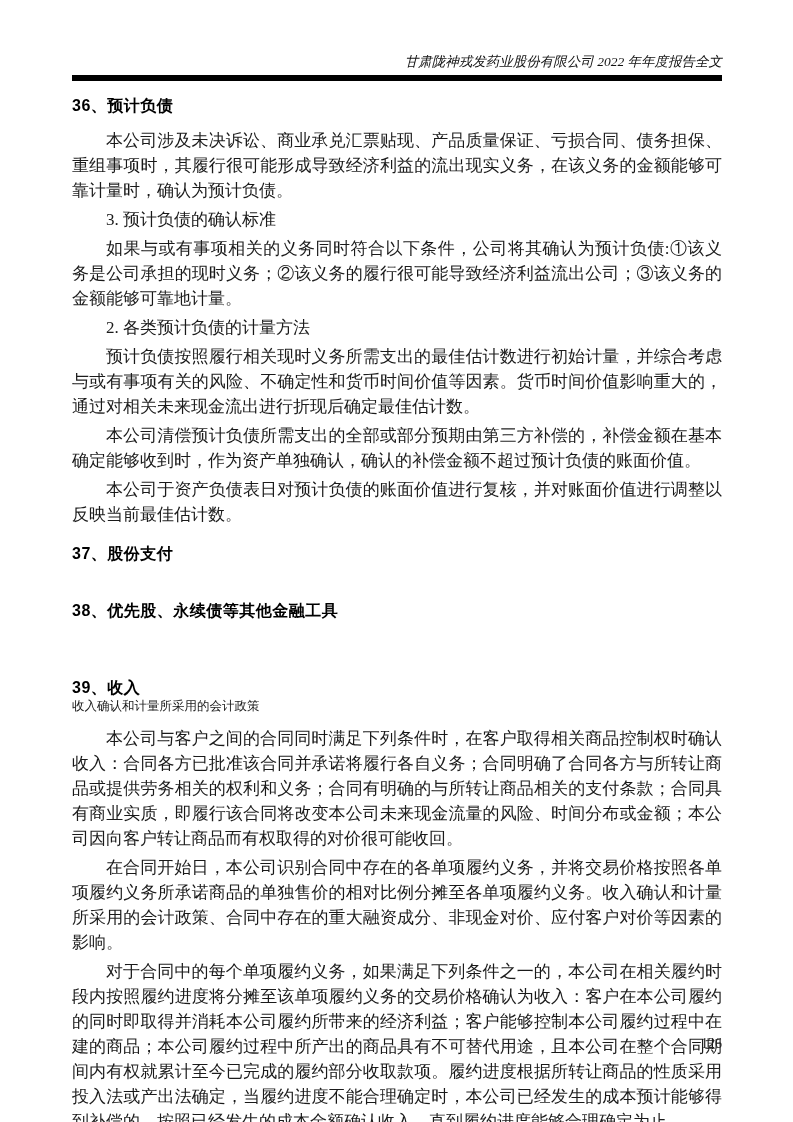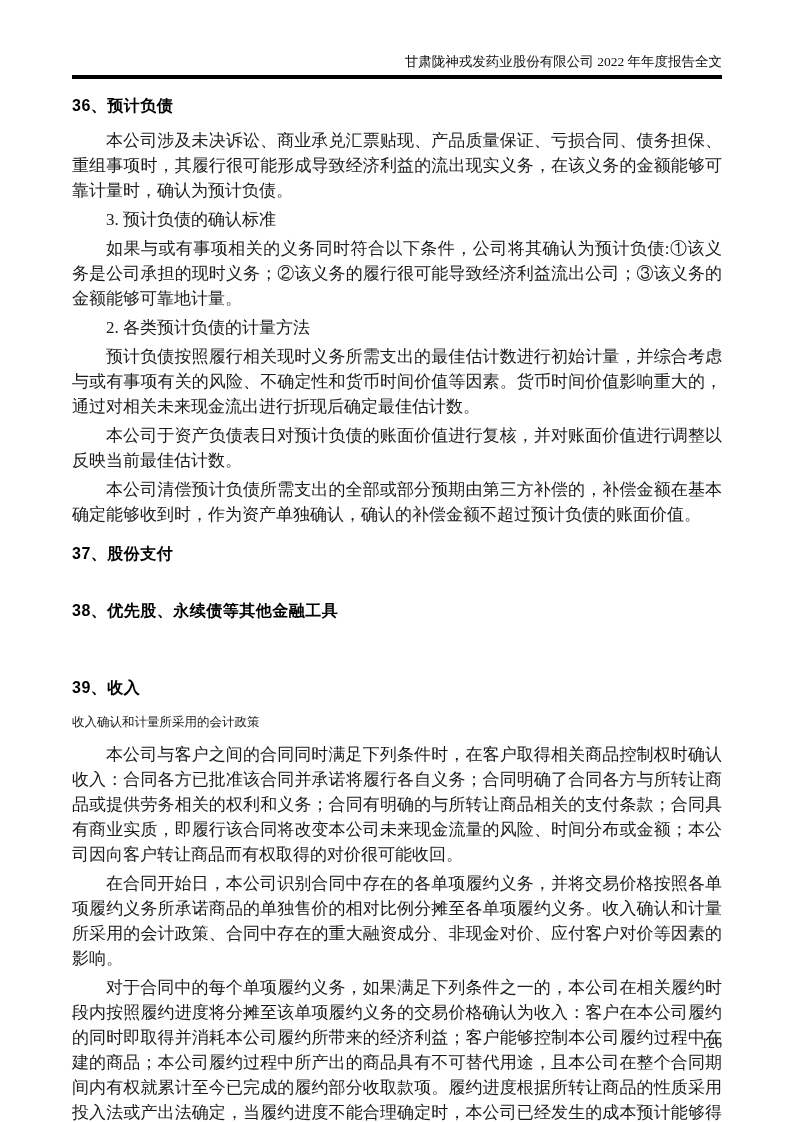--- a/index.html
+++ b/index.html
@@ -14,22 +14,23 @@
     font-family: "Liberation Serif", "DejaVu Serif", serif;
     overflow: hidden;
   }
   .header {
     position: absolute;
     top: 0;
     left: 72px;
     right: 71px;
     padding-top: 54px;
     padding-bottom: 5px;
-    border-bottom: 4px solid #000000;
+    border-bottom: 6px solid #000000;
     text-align: right;
+    font-style: italic;
   }
   .header-title {
     font-size: 13.5px;
     line-height: 16px;
     color: #111;
   }
   .content {
     position: absolute;
     top: 77px;
     left: 72px;
@@ -51,21 +52,20 @@
     font-size: 17px;
     line-height: 25px;
     text-align: justify;
     text-indent: 2em;
     margin-top: 4px;
     color: #1a1a1a;
   }
   .policy-label {
     font-size: 12.5px;
     line-height: 17px;
-    margin-top: 16px;
     color: #1a1a1a;
   }
   .s39-first { margin-top: 11px; }
   .footer {
     position: absolute;
     top: 1036px;
     right: 71px;
     font-size: 14px;
     color: #222;
   }
@@ -86,23 +86,23 @@
     <p class="body-par">本公司涉及未决诉讼、商业承兑汇票贴现、产品质量保证、亏损合同、债务担保、重组事项时，其履行很可能形成导致经济利益的流出现实义务，在该义务的金额能够可靠计量时，确认为预计负债。</p>
 
     <p class="body-par">3. 预计负债的确认标准</p>
 
     <p class="body-par">如果与或有事项相关的义务同时符合以下条件，公司将其确认为预计负债:①该义务是公司承担的现时义务；②该义务的履行很可能导致经济利益流出公司；③该义务的金额能够可靠地计量。</p>
 
     <p class="body-par">2. 各类预计负债的计量方法</p>
 
     <p class="body-par">预计负债按照履行相关现时义务所需支出的最佳估计数进行初始计量，并综合考虑与或有事项有关的风险、不确定性和货币时间价值等因素。货币时间价值影响重大的，通过对相关未来现金流出进行折现后确定最佳估计数。</p>
 
+    <p class="body-par">本公司清偿预计负债所需支出的全部或部分预期由第三方补偿的，补偿金额在基本确定能够收到时，作为资产单独确认，确认的补偿金额不超过预计负债的账面价值。</p>
+
     <p class="body-par">本公司于资产负债表日对预计负债的账面价值进行复核，并对账面价值进行调整以反映当前最佳估计数。</p>
-
-    <p class="body-par">本公司清偿预计负债所需支出的全部或部分预期由第三方补偿的，补偿金额在基本确定能够收到时，作为资产单独确认，确认的补偿金额不超过预计负债的账面价值。</p>
 
     <h2 class="section-heading h37">37、股份支付</h2>
 
     <h2 class="section-heading h38">38、优先股、永续债等其他金融工具</h2>
 
     <h2 class="section-heading h39">39、收入</h2>
 
     <div class="policy-label">收入确认和计量所采用的会计政策</div>
 
     <p class="body-par s39-first">本公司与客户之间的合同同时满足下列条件时，在客户取得相关商品控制权时确认收入：合同各方已批准该合同并承诺将履行各自义务；合同明确了合同各方与所转让商品或提供劳务相关的权利和义务；合同有明确的与所转让商品相关的支付条款；合同具有商业实质，即履行该合同将改变本公司未来现金流量的风险、时间分布或金额；本公司因向客户转让商品而有权取得的对价很可能收回。</p>

